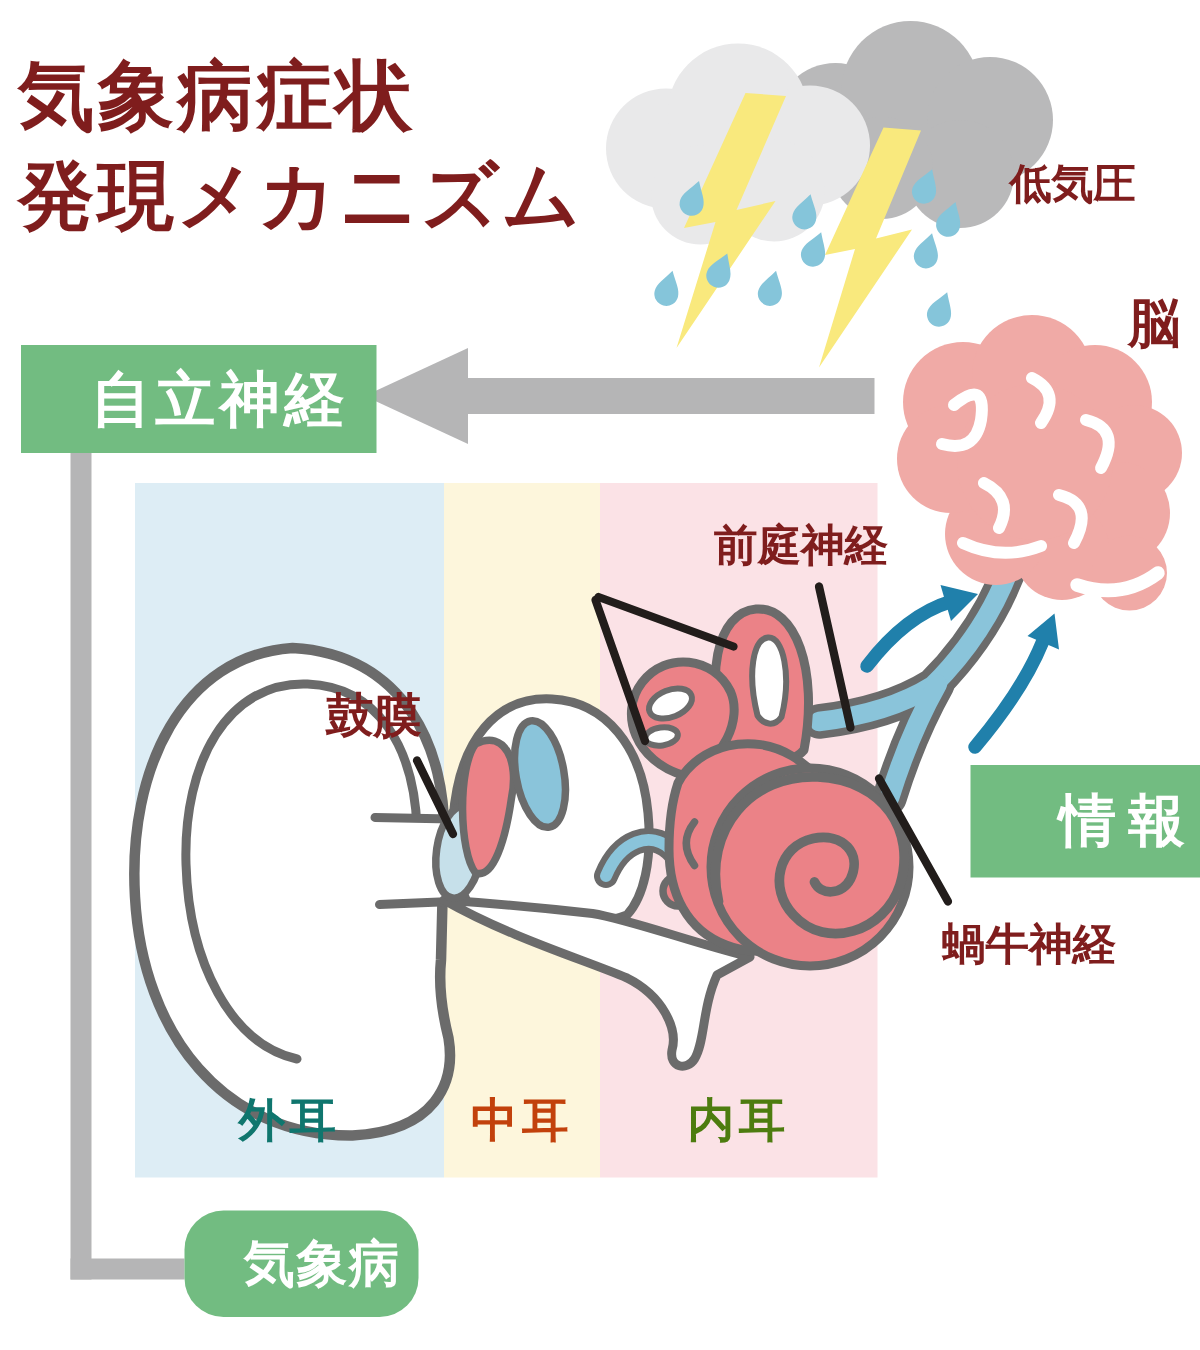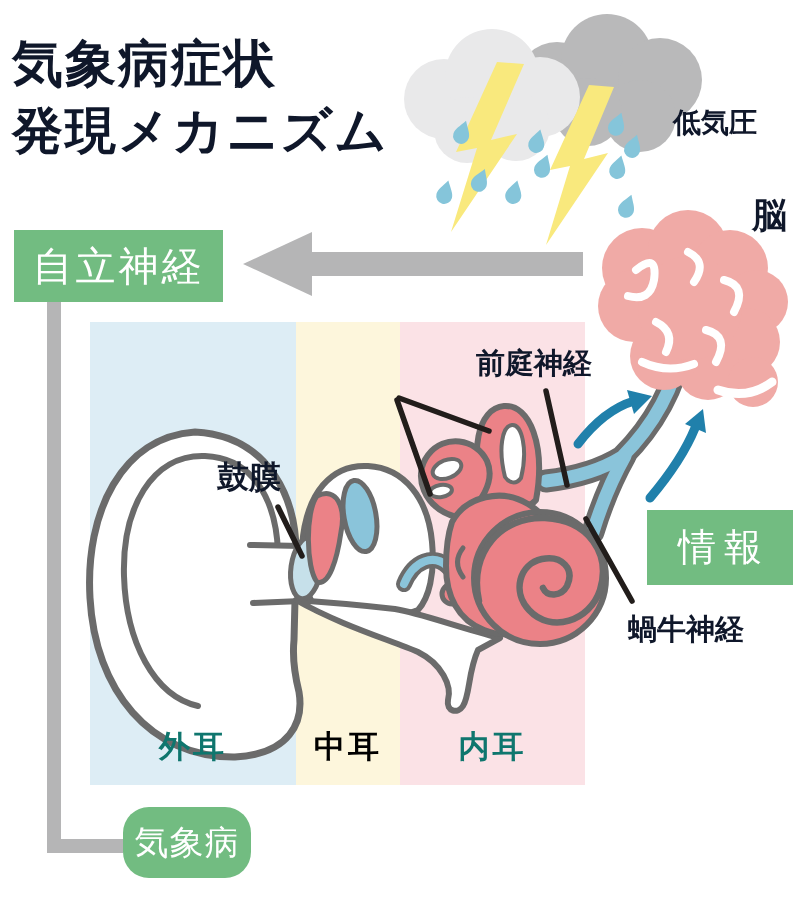--- a/index.html
+++ b/index.html
@@ -1,43 +1,43 @@
 <!DOCTYPE html>
 <html><head>
 <meta charset="utf-8">
 <style>
   html,body{margin:0;padding:0;background:#fff;}
   .stage{
     position:relative;width:800px;height:900px;background:#ffffff;overflow:hidden;
     font-family:"Liberation Sans","DejaVu Sans",sans-serif;
   }
   .art{position:absolute;left:0;top:0;z-index:1;}
-  .lbl{position:absolute;z-index:3;color:#0f172a;font-weight:900;white-space:nowrap;}
+  .lbl{position:absolute;z-index:3;color:#7f1d1d;font-weight:900;white-space:nowrap;}
   .title{left:12px;top:30px;font-size:51px;line-height:1.32;letter-spacing:2px;}
   .low-pressure{left:673px;top:104px;font-size:28px;}
   .brain-lbl{left:752px;top:192px;font-size:35px;}
   .lbl-canals{left:286px;top:358px;font-size:30px;}
   .lbl-vestibular{left:476px;top:344px;font-size:29px;}
   .lbl-eardrum{left:217px;top:456px;font-size:32px;font-family:Liberation Serif, serif;}
   .lbl-cochlear{left:628px;top:610px;font-size:29px;}
   .symptoms{left:268px;top:814px;font-size:39px;letter-spacing:1px;}
   .greenbox{
-    position:absolute;z-index:3;background:#72bc81;color:#ffffff;font-weight:400;
-    display:flex;align-items:center;justify-content:center;white-space:nowrap;
+    position:absolute;z-index:3;background:#72bc81;color:#ffffff;font-weight:700;
+    display:flex;align-items:center;justify-content:center;white-space:nowrap;padding-left:28px;
   }
   .box-autonomic{left:14px;top:230px;width:209px;height:72px;font-size:40px;letter-spacing:3px;}
   .box-info{left:647px;top:510px;width:146px;height:75px;font-size:38px;letter-spacing:8px;text-indent:8px;}
   .box-sickness{left:123px;top:807px;width:128px;height:71px;font-size:34px;letter-spacing:1px;border-radius:26px;}
   .zone-lbl{
     position:absolute;z-index:3;top:726px;font-weight:900;font-size:31px;
     text-align:center;letter-spacing:3px;
   }
   .zone-outer{left:90px;width:206px;color:#0f766e;}
-  .zone-middle{left:296px;width:104px;color:#000000;}
-  .zone-inner{left:400px;width:185px;color:#0f766e;}
+  .zone-middle{left:296px;width:104px;color:#c2410c;}
+  .zone-inner{left:400px;width:185px;color:#4d7c0f;}
 </style>
 </head>
 <body>
 
 <div class="stage">
 
   <svg class="art" width="800" height="900" viewBox="0 0 800 900">
     <defs>
       <path id="raindrop" d="M0,-13 C4,-6 8,-2 8,3 A8,8 0 1 1 -8,3 C-8,-2 -4,-6 0,-13 Z"></path>
     </defs>

